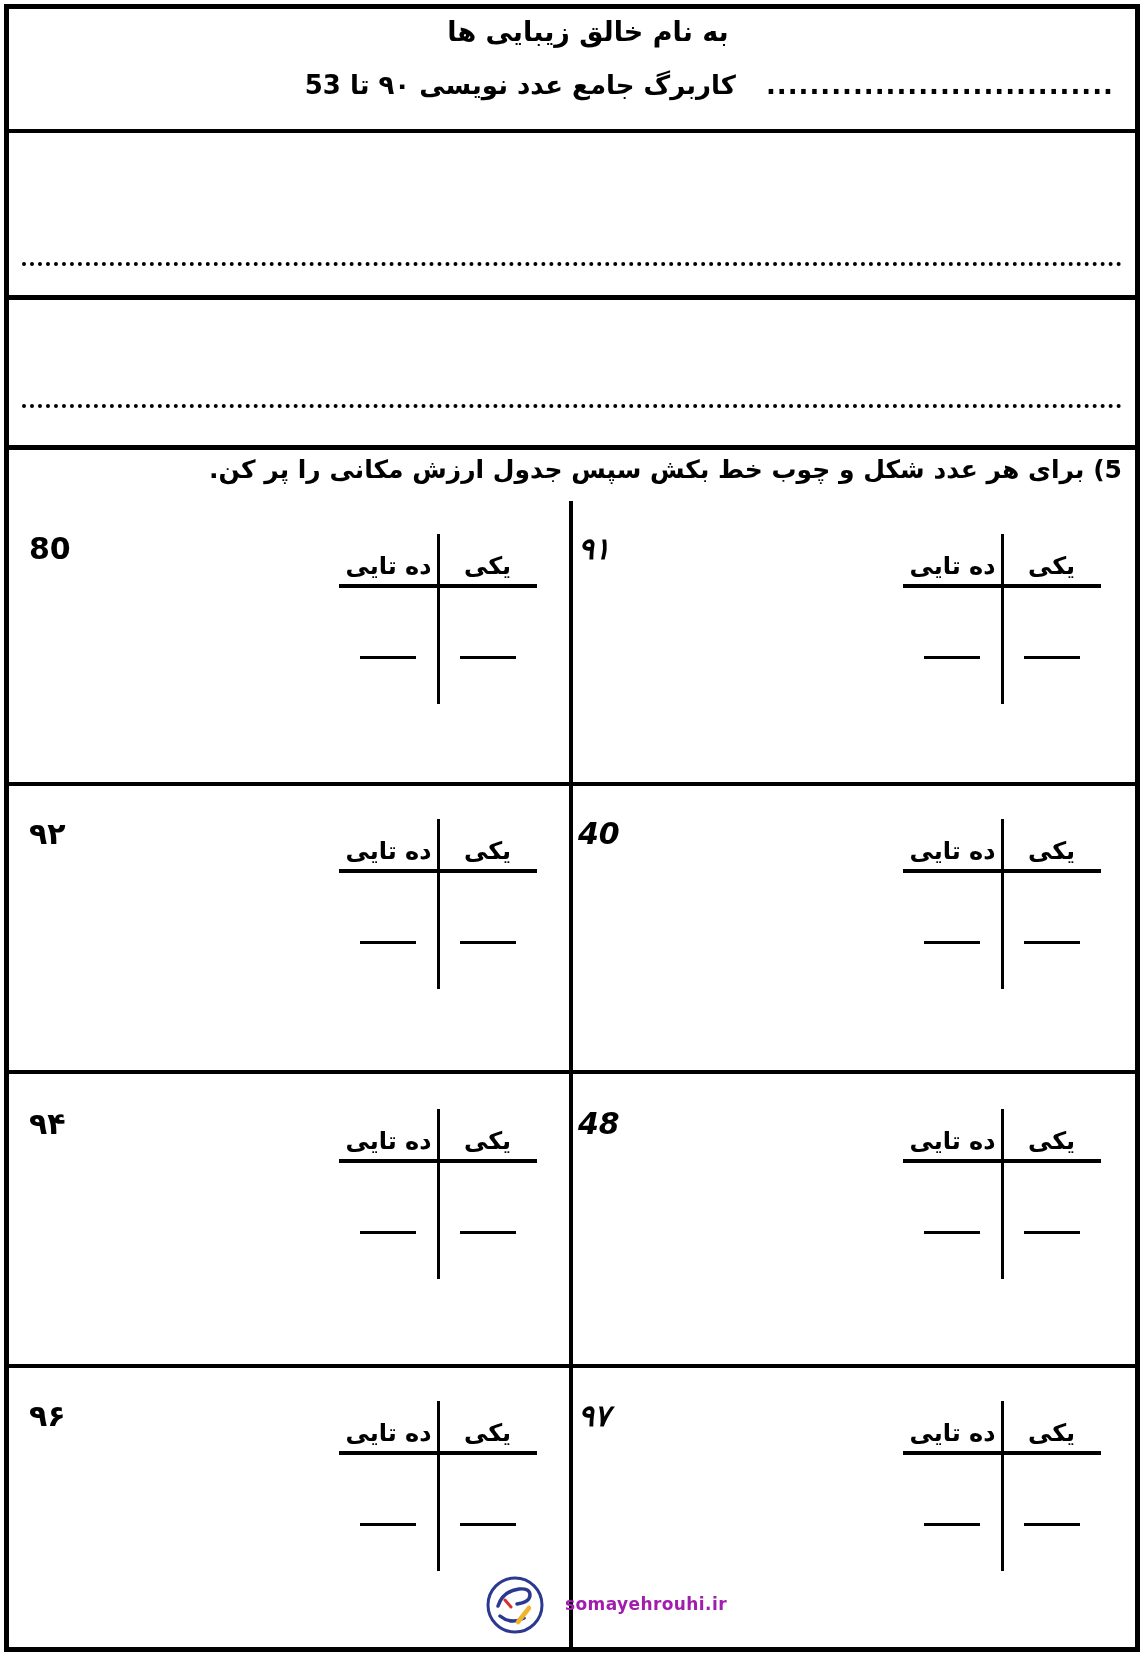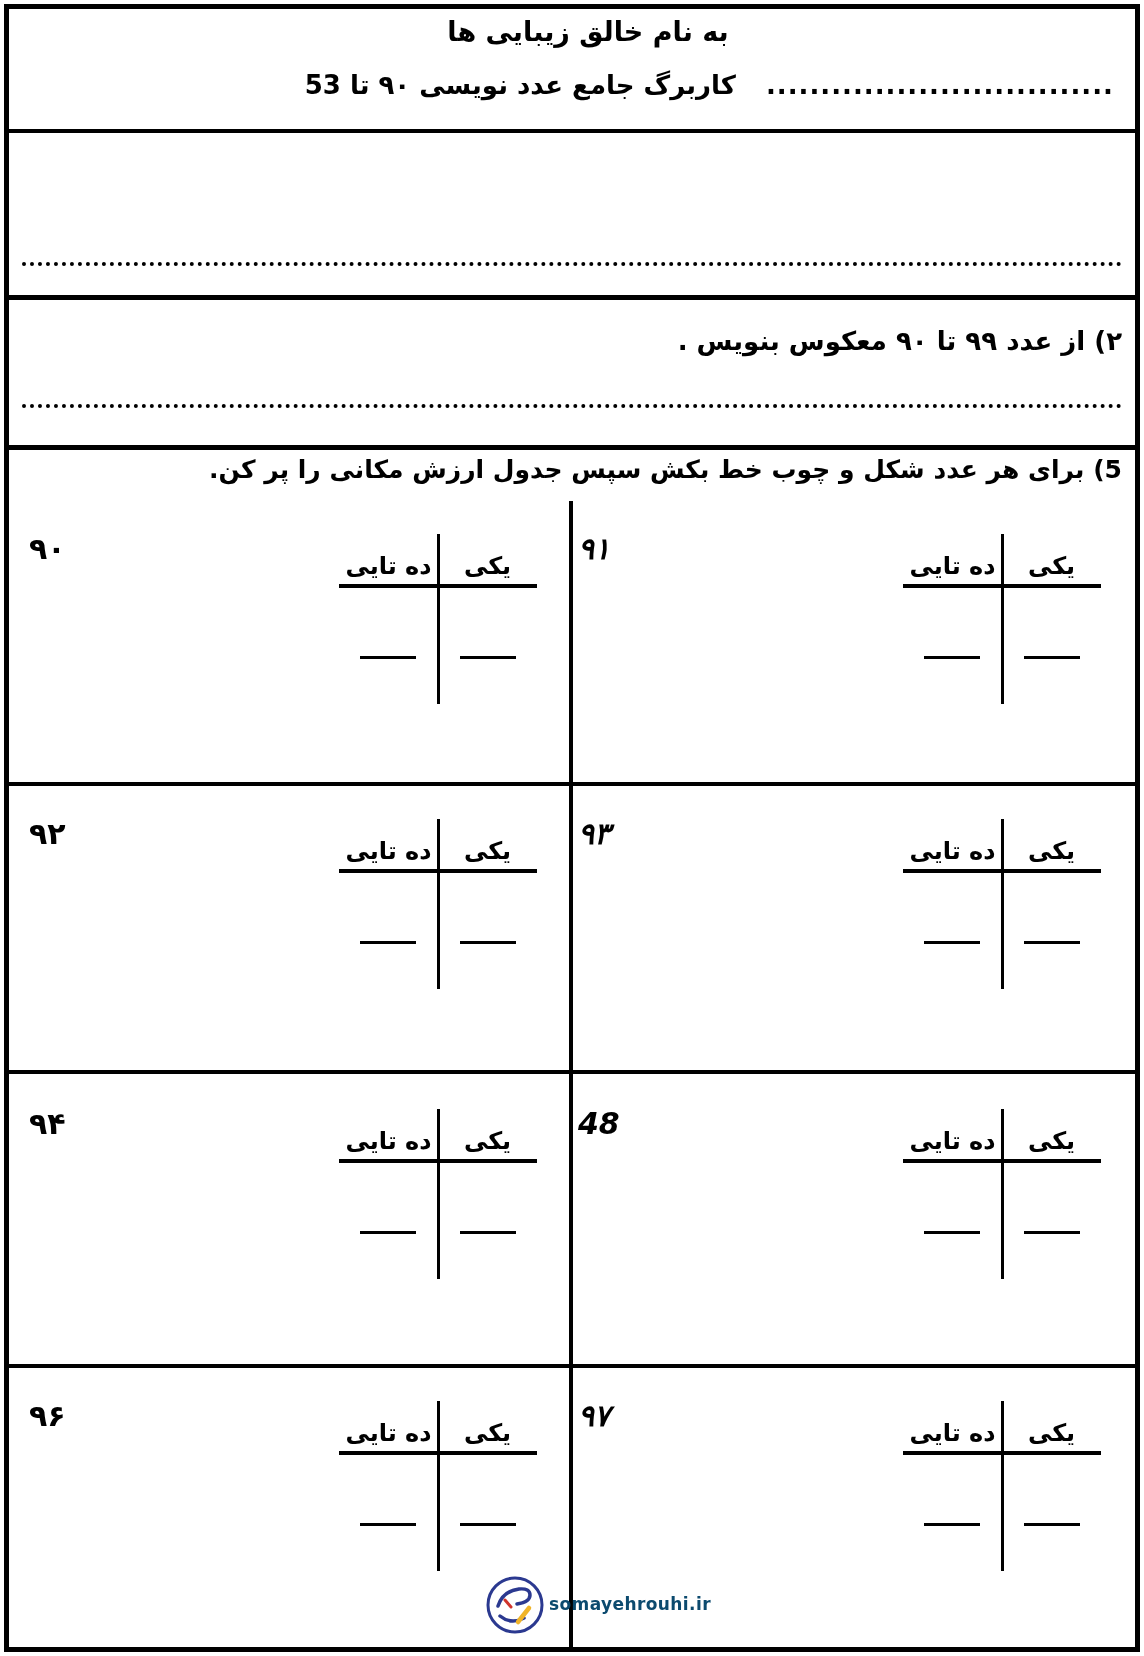--- a/index.html
+++ b/index.html
@@ -47,51 +47,50 @@
   .pv-vline{position:absolute; left:98px; top:0; width:3px; height:170px; background:#000;}
   .pv-rule{position:absolute; left:0; top:50px; width:198px; height:4px; background:#000;}
   .pv-headers{position:absolute; left:0; top:0; width:198px; height:48px; display:flex;}
   .pv-col{width:99px; display:flex; align-items:flex-end; justify-content:center;
           font-size:24px; font-weight:bold; direction:rtl; padding-bottom:2px; white-space:nowrap;}
   .pv-dash{position:absolute; top:122px; width:56px; height:3px; background:#000;}
   .pv-dash.tens{left:21px;}
   .pv-dash.ones{left:121px;}
 
   .footer-logo{position:absolute; left:485px; top:1575px; width:60px; height:60px; z-index:2;}
-  .footer-site{position:absolute; left:549px; top:1594px; font-size:17px; font-weight:bold;
-               color:#0c4a6e; z-index:2; letter-spacing:0.4px; font-family:"DejaVu Sans", sans-serif;}
+  .footer-site{position:absolute; left:565px; top:1594px; font-size:17px; font-weight:bold;
+               color:#a21caf; z-index:2; letter-spacing:0.4px; font-family:"DejaVu Sans", sans-serif;}
 </style>
 </head>
 <body>
 
 <div class="page">
   <div class="frame"></div>
 
   <div class="title-line fa">به نام خالق زیبایی ها</div>
   <div class="name-line fa">
     <span class="dots">................................</span>
     <span>کاربرگ جامع عدد نویسی ۹۰ تا 53</span>
   </div>
   <div class="hline" id="div-header"></div>
 
   <div class="dotline" id="q1-dotline"></div>
   <div class="hline" id="div-q1"></div>
 
-  <div class="question fa" id="q2-text">۲)  از عدد ۹۹ تا ۹۰ معکوس بنویس .</div>
   <div class="dotline" id="q2-dotline"></div>
   <div class="hline" id="div-q2"></div>
 
   <div class="question fa" id="q3-text">5)  برای هر عدد شکل و چوب خط بکش سپس جدول ارزش مکانی را پر کن.</div>
   <div class="vline-center"></div>
   <div class="hline" id="div-row1"></div>
   <div class="hline" id="div-row2"></div>
   <div class="hline" id="div-row3"></div>
 
   <div class="q3cell colL" id="cell-90">
-    <span class="cell-number">۹۰</span>
+    <span class="cell-number">80</span>
     <div class="pv-table">
       <div class="pv-headers">
         <span class="pv-col">ده تایی</span>
         <span class="pv-col">یکی</span>
       </div>
       <div class="pv-vline"></div>
       <div class="pv-rule"></div>
       <div class="pv-dash tens"></div>
       <div class="pv-dash ones"></div>
     </div>
@@ -117,21 +116,21 @@
         <span class="pv-col">ده تایی</span>
         <span class="pv-col">یکی</span>
       </div>
       <div class="pv-vline"></div>
       <div class="pv-rule"></div>
       <div class="pv-dash tens"></div>
       <div class="pv-dash ones"></div>
     </div>
   </div>
   <div class="q3cell colR" id="cell-93">
-    <span class="cell-number">۹۳</span>
+    <span class="cell-number">40</span>
     <div class="pv-table">
       <div class="pv-headers">
         <span class="pv-col">ده تایی</span>
         <span class="pv-col">یکی</span>
       </div>
       <div class="pv-vline"></div>
       <div class="pv-rule"></div>
       <div class="pv-dash tens"></div>
       <div class="pv-dash ones"></div>
     </div>

